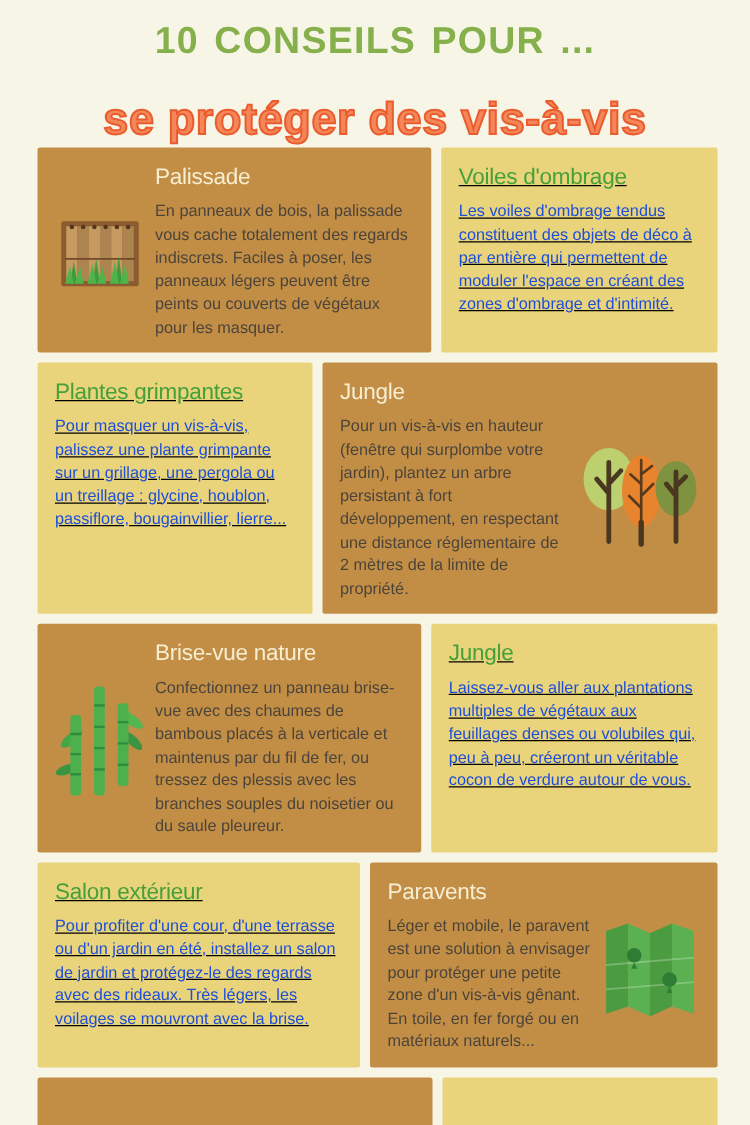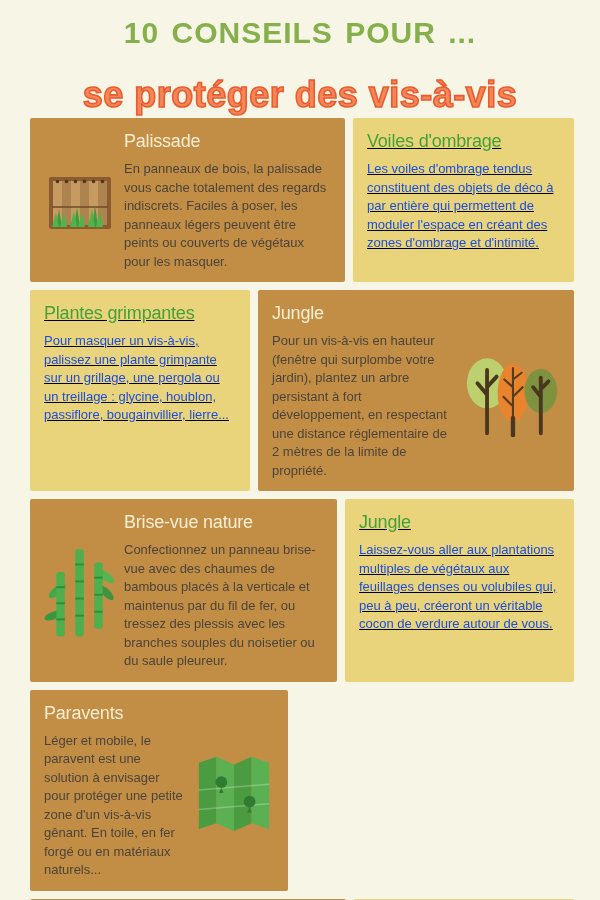--- a/index.html
+++ b/index.html
@@ -170,20 +170,26 @@
       </div>
       <div class="card yellow">
         <div class="content">
           <h2>Jungle</h2>
           <p>Laissez-vous aller aux plantations multiples de végétaux aux feuillages denses ou volubiles qui, peu à peu, créeront un véritable cocon de verdure autour de vous.</p>
         </div>
       </div>
     </div>
 
     <div class="row row-4">
+      <div class="card yellow">
+        <div class="content">
+          <h2>Salon extérieur</h2>
+          <p>Pour profiter d'une cour, d'une terrasse ou d'un jardin en été, installez un salon de jardin et protégez-le des regards avec des rideaux. Très légers, les voilages se mouvront avec la brise.</p>
+        </div>
+      </div>
       <div class="card brown">
         <div class="content">
           <h2>Paravents</h2>
           <p>Léger et mobile, le paravent est une solution à envisager pour protéger une petite zone d'un vis-à-vis gênant. En toile, en fer forgé ou en matériaux naturels...</p>
         </div>
         <div class="icon-box icon-right" style="width:80px;">
           <svg width="78" height="86" viewBox="0 0 80 84">
             <polygon points="4,14 22,8 22,76 4,82" fill="#4b9b41"></polygon>
             <polygon points="22,8 40,16 40,84 22,76" fill="#5bb152"></polygon>
             <polygon points="40,16 58,8 58,76 40,84" fill="#4b9b41"></polygon>

